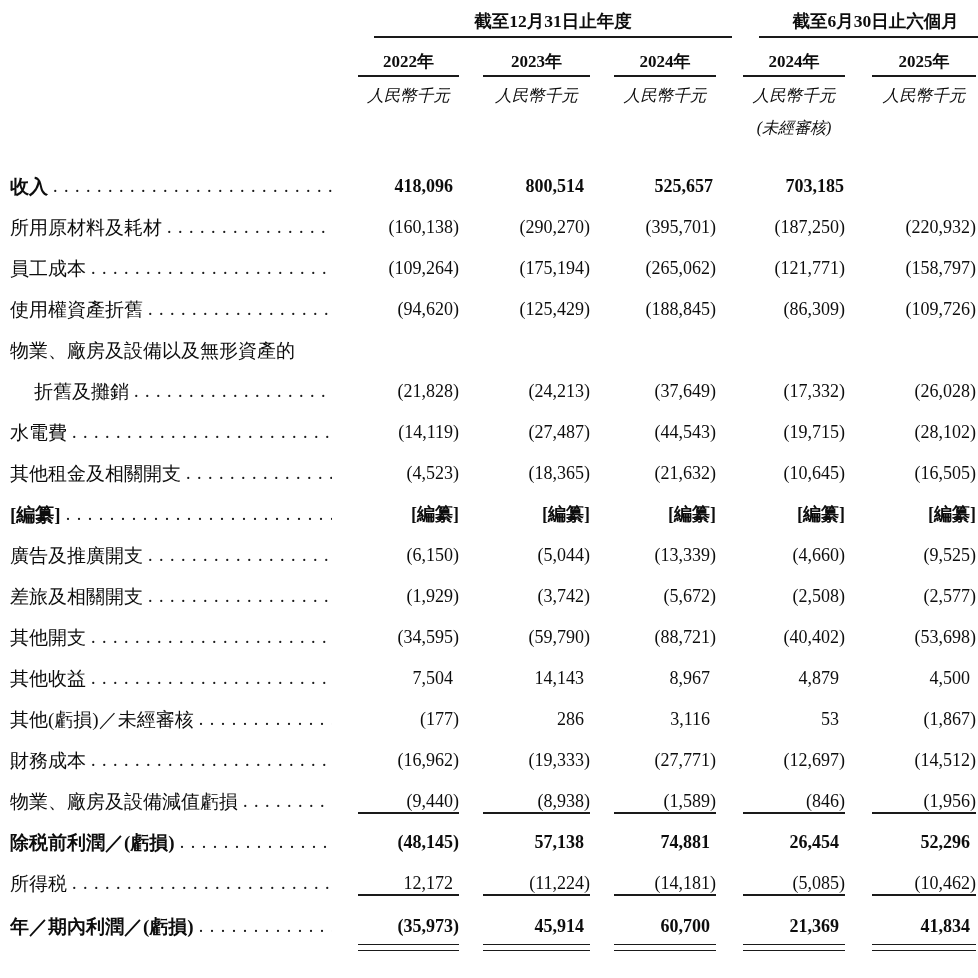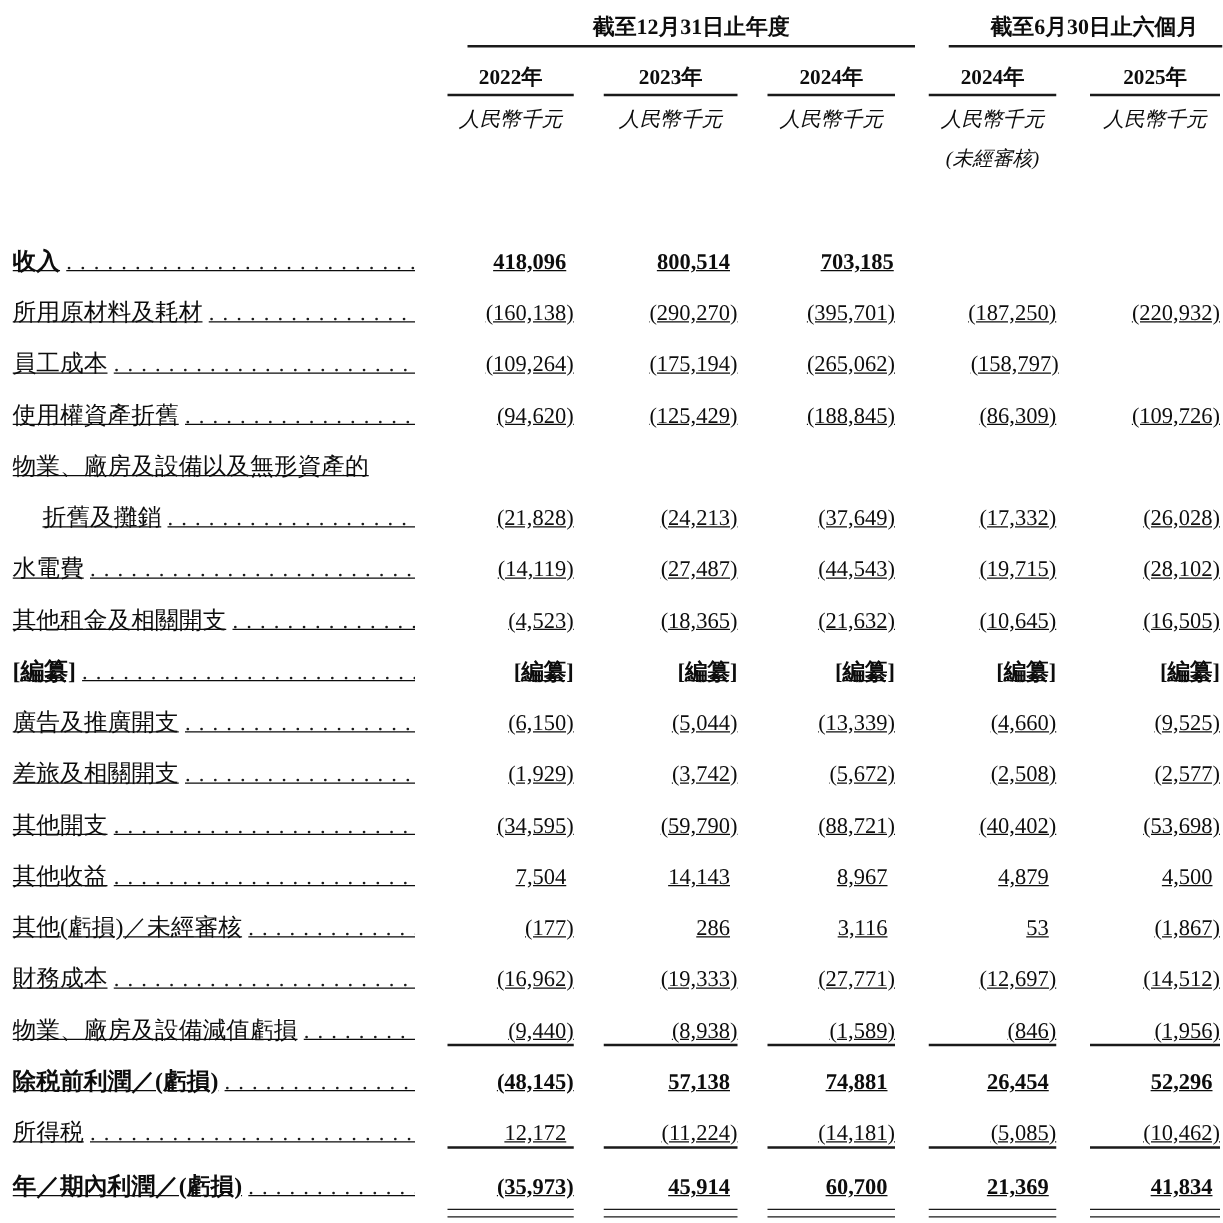--- a/index.html
+++ b/index.html
@@ -21,21 +21,21 @@
   .hdr-cell { display:flex; justify-content:flex-end; }
   .hdr-inner { text-align:center; }
   .year-inner {
     font-weight:bold; font-size:17px; line-height:27px;
     border-bottom:2px solid #1a1a1a;
   }
   .unit-inner { font-style:italic; font-size:16.5px; line-height:24px; }
   .note-inner { font-style:italic; font-size:16px; line-height:24px; }
 
   
-  .body { position:absolute; left:0; top:189px; width:966px;text-decoration:underline; }
+  .body { position:absolute; left:0; top:166px; width:966px; }
   .r { display:flex; height:41px; line-height:41px; white-space:nowrap; }
   .r.last { margin-top:2px; }
   .lbl { width:330px; flex:0 0 330px; display:flex; overflow:hidden; padding-right:8px; box-sizing:border-box; }
   .lbl-text { font-size:19px; white-space:nowrap; }
   .lbl-text.ind { padding-left:24px; }
   .dots { flex:1; overflow:hidden; letter-spacing:6.5px; font-size:18px; color:#1a1a1a; padding-left:5px; }
   .cell { text-align:right; position:relative; font-size:18px; }
   .bold .lbl-text, .bold .cell { font-weight:bold; }
   .hang { visibility:hidden; }
   .rule, .rule2a, .rule2b {
@@ -119,20 +119,21 @@
       </div>
 
     <div class="body" id="tbody">
         <div class="r bold">
           <div class="lbl">
             <span class="lbl-text">收入</span>
             <span class="dots">........................................</span>
           </div>
           <div class="cell" style="width: 119px;"><span>418,096</span><span class="hang">)</span></div>
           <div class="cell" style="width: 131px;"><span>800,514</span><span class="hang">)</span></div>
+          <div class="cell" style="width: 129px;"><span>525,657</span><span class="hang">)</span></div>
           <div class="cell" style="width: 131px;"><span>703,185</span><span class="hang">)</span></div>
         </div>
         <div class="r">
           <div class="lbl">
             <span class="lbl-text">所用原材料及耗材</span>
             <span class="dots">........................................</span>
           </div>
           <div class="cell" style="width: 119px;"><span>(160,138)</span></div>
           <div class="cell" style="width: 131px;"><span>(290,270)</span></div>
           <div class="cell" style="width: 126px;"><span>(395,701)</span></div>
@@ -140,20 +141,21 @@
           <div class="cell" style="width: 131px;"><span>(220,932)</span></div>
         </div>
         <div class="r">
           <div class="lbl">
             <span class="lbl-text">員工成本</span>
             <span class="dots">........................................</span>
           </div>
           <div class="cell" style="width: 119px;"><span>(109,264)</span></div>
           <div class="cell" style="width: 131px;"><span>(175,194)</span></div>
           <div class="cell" style="width: 126px;"><span>(265,062)</span></div>
+          <div class="cell" style="width: 129px;"><span>(121,771)</span></div>
           <div class="cell" style="width: 131px;"><span>(158,797)</span></div>
         </div>
         <div class="r">
           <div class="lbl">
             <span class="lbl-text">使用權資產折舊</span>
             <span class="dots">........................................</span>
           </div>
           <div class="cell" style="width: 119px;"><span>(94,620)</span></div>
           <div class="cell" style="width: 131px;"><span>(125,429)</span></div>
           <div class="cell" style="width: 126px;"><span>(188,845)</span></div>

